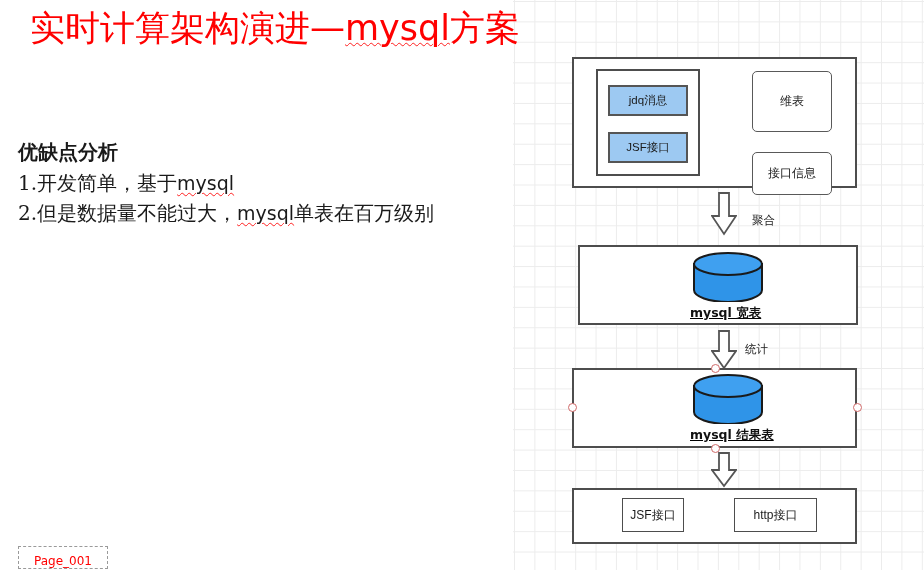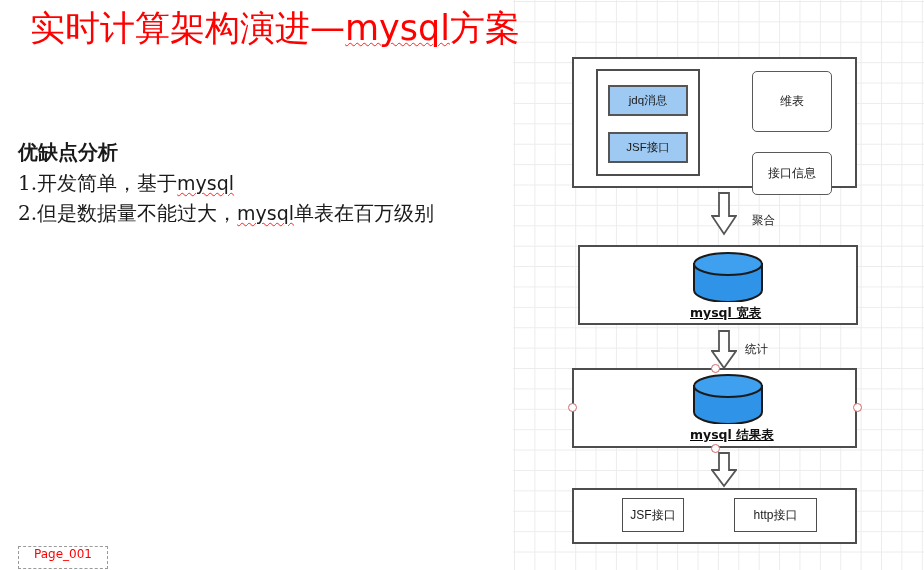--- a/index.html
+++ b/index.html
@@ -91,21 +91,21 @@
     position: absolute;
     left: 18px;
     top: 546px;
     width: 88px;
     height: 21px;
     border: 1px dashed #9a9a9a;
     background: #ffffff;
     color: #FF0000;
     font-size: 12px;
     display: flex;
-    align-items: flex-start;
+    align-items: flex-end;
     justify-content: center;
     font-family: "DejaVu Sans", "Liberation Sans", sans-serif;
   }
 
   
   .shape {
     position: absolute;
     box-sizing: border-box;
     background: #ffffff;
     border: 2px solid #4d4d4d;

